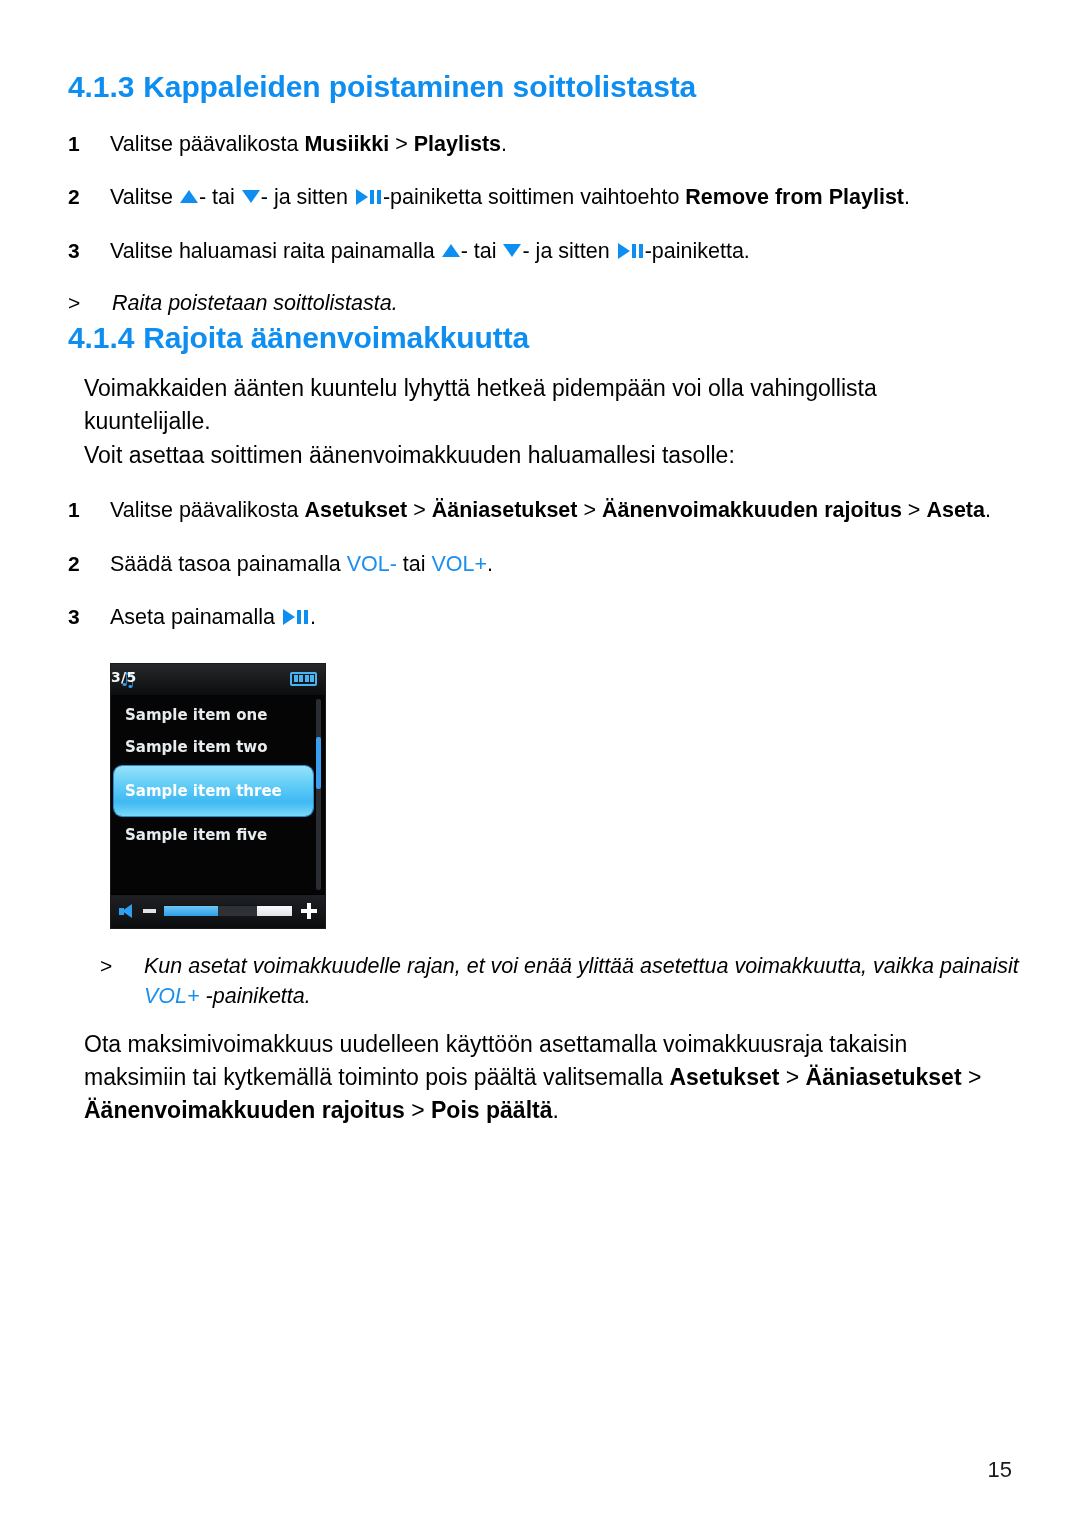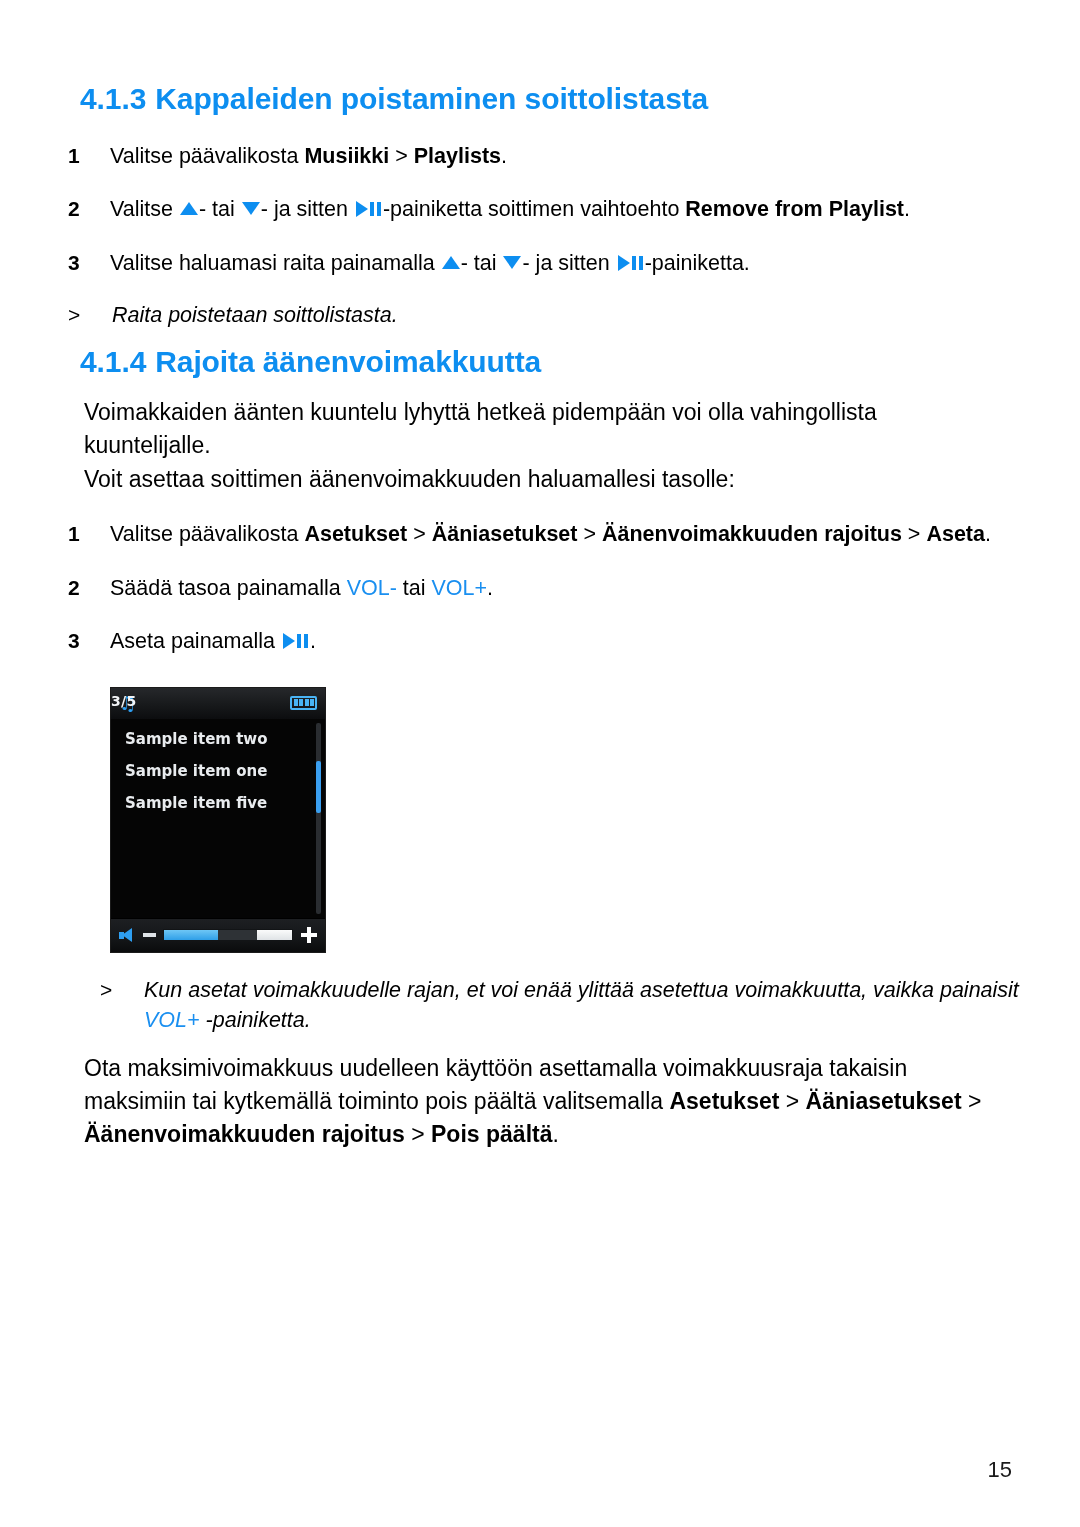--- a/index.html
+++ b/index.html
@@ -27,21 +27,21 @@
     left: 68px;
     top: 68px;
     width: 952px;
   }
 
   
   h2.section-heading {
     font-size: 30px;
     font-weight: bold;
     color: #0d8ef0;
-    margin: 12px;
+    margin: 0;
     padding: 0;
     line-height: 1.25;
     letter-spacing: -0.1px;
   }
   .heading-num { margin-right: 9px; }
   .heading-2 { margin-top: 48px; }
 
   
   ol.steps {
     list-style: none;
@@ -368,22 +368,23 @@
           <span class="dev-count">3/5</span>
           <span class="dev-batt">
             <i></i>
               <i></i>
               <i></i>
               <i></i>
           </span>
         </div>
 
         <div class="dev-list" id="devlist">
-          <div class="dev-item">Sample item two</div>
-            <div class="dev-item">Sample item one</div>
+          <div class="dev-item">Sample item one</div>
+            <div class="dev-item">Sample item two</div>
+            <div class="dev-item selected">Sample item three</div>
             <div class="dev-item">Sample item five</div>
             <div class="dev-scroll-track">
             <div class="dev-scroll-thumb"></div>
           </div>
         </div>
 
         <div class="dev-vol">
           <span class="spk-icon">
             <span class="box"></span>
               <span class="cone"></span>

